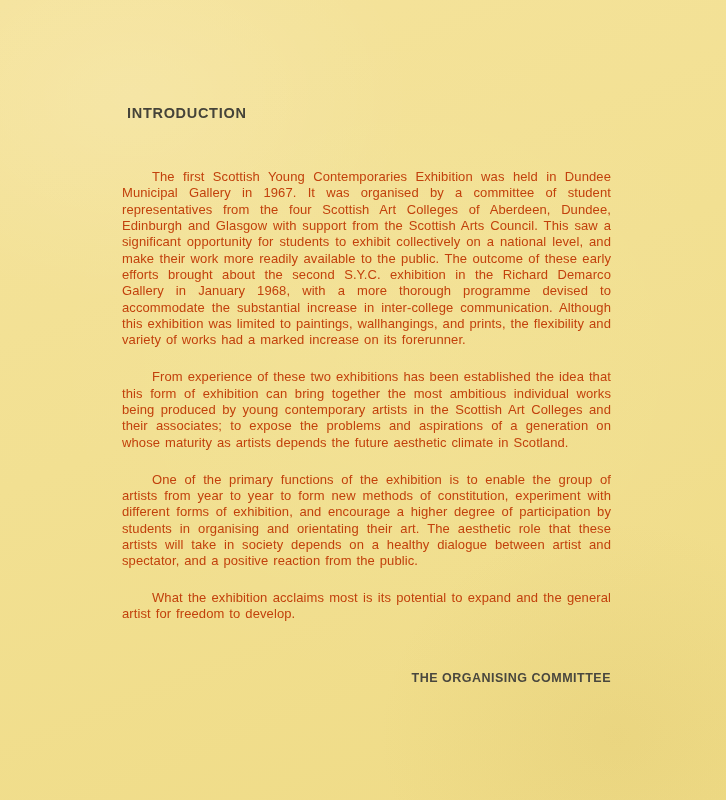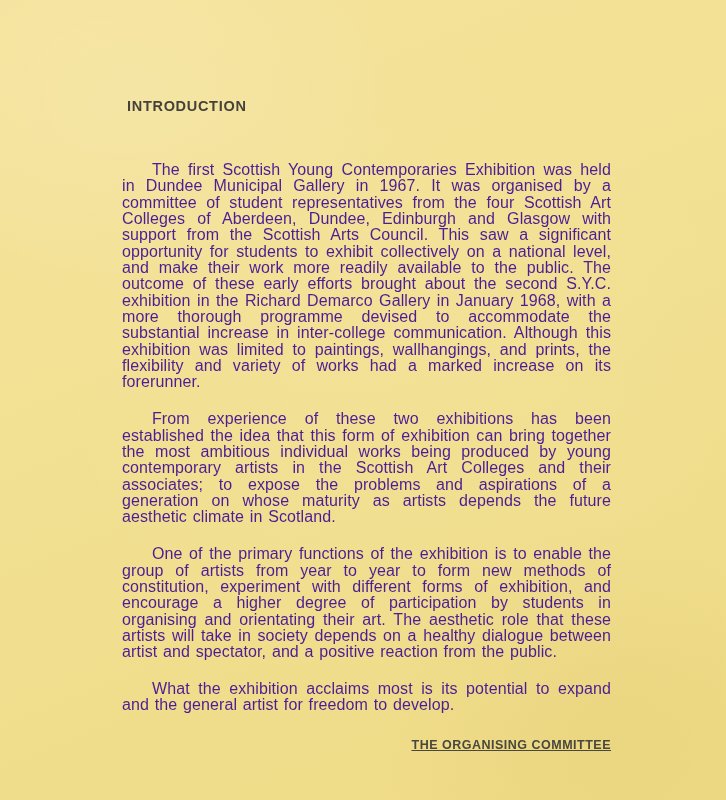--- a/index.html
+++ b/index.html
@@ -19,52 +19,51 @@
     inset: 0;
     background:
       radial-gradient(ellipse 60% 40% at 18% 12%, rgba(255,255,255,0.12), transparent 65%),
       radial-gradient(ellipse 55% 45% at 85% 92%, rgba(186,156,62,0.10), transparent 60%),
       radial-gradient(ellipse 70% 60% at 55% 45%, rgba(255,250,220,0.06), transparent 70%),
       linear-gradient(158deg, #f5e39c 0%, #f2e092 45%, #efdb86 100%);
   }
   .content {
     position: absolute;
     left: 122px;
-    top: 98px;
+    top: 105px;
     width: 489px;
     color: #56534a;
   }
   .page-title {
     font-size: 14.5px;
     font-weight: bold;
     letter-spacing: 0.7px;
     color: #454339;
     margin: 0 0 0 5px;
   }
   .body-text {
     margin-top: 48px;
   }
   .body-text p {
-    font-size: 16px;
+    font-size: 13px;
     line-height: 16.35px;
     text-align: justify;
     text-indent: 30px;
     margin: 0 0 20.5px 0;
     word-spacing: 1.2px;
     letter-spacing: 0.1px;
-    color: #4c1d95;
+    color: #c2410c;
   }
   .signoff {
-    margin-top: 24px;
+    margin-top: 48px;
     text-align: right;
     font-size: 12.5px;
     font-weight: bold;
     letter-spacing: 0.5px;
     color: #49473e;
-    text-decoration: underline;
   }
 </style>
 </head>
 <body>
 
 <div class="paper"></div>
 
 <div class="content">
   <h1 class="page-title">INTRODUCTION</h1>
 

